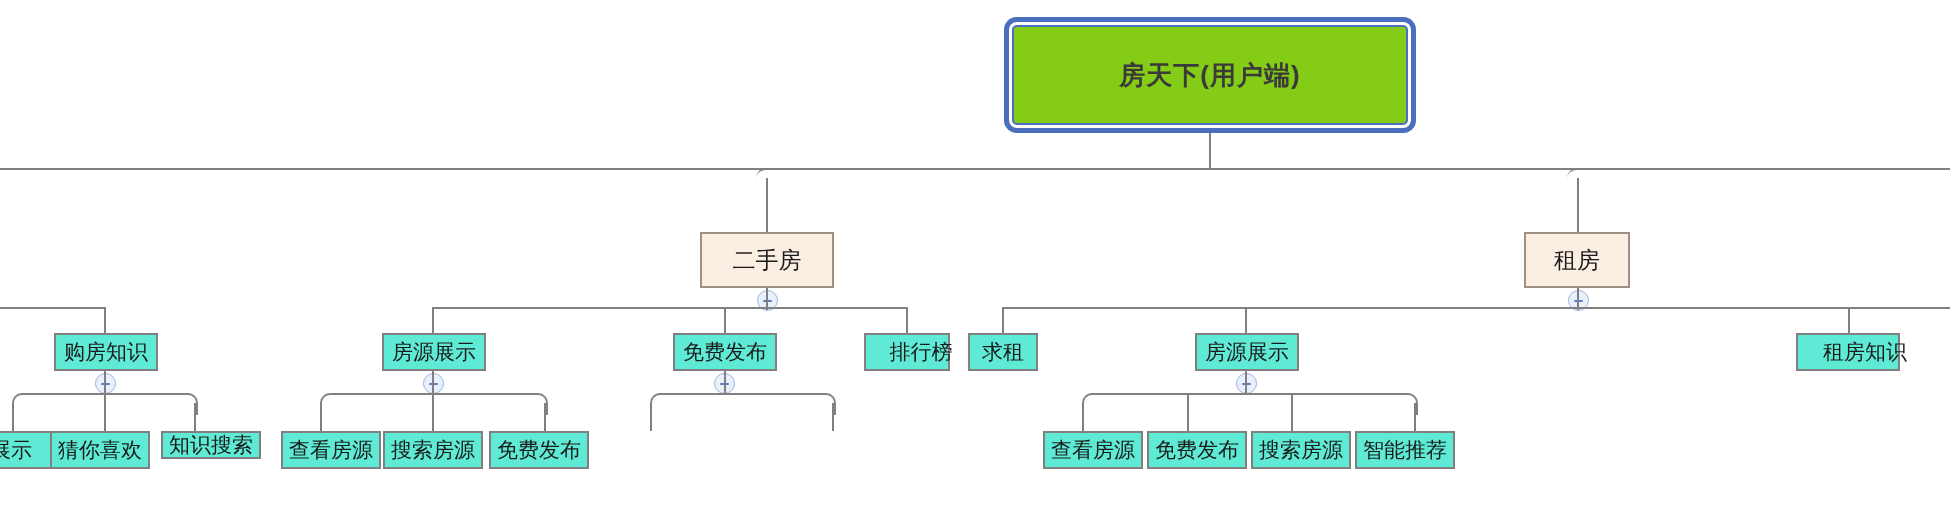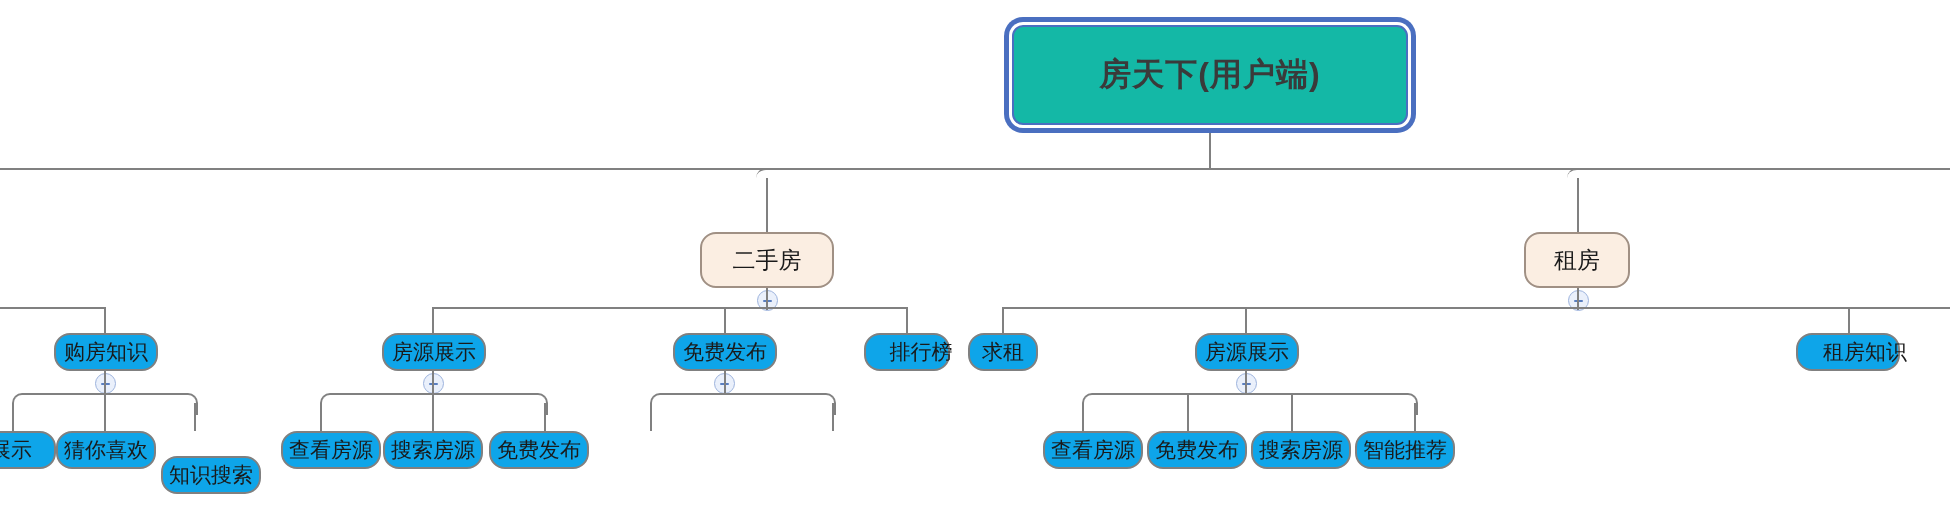--- a/index.html
+++ b/index.html
@@ -12,37 +12,37 @@
   .hline{height:2px;}
   .vline{width:2px;}
 
   .corner{position:absolute;border-color:#808080;border-style:solid;border-width:0;}
   .corner.tl{border-top-width:2px;border-left-width:2px;border-top-left-radius:10px;}
   .corner.tr{border-top-width:2px;border-right-width:2px;border-top-right-radius:10px;}
 
   
   .node{position:absolute;box-sizing:border-box;display:flex;
         align-items:center;justify-content:center;
-        color:#1a1a1a;white-space:nowrap;border-radius:16px;}
+        color:#1a1a1a;white-space:nowrap;}
 
   .node-root{
-    background:#14b8a6;
+    background:#84cc16;
     border:2px solid #4a6fc0;
-    border-radius:11px;
+    border-radius:5px;
     box-shadow:0 0 0 3px #ffffff, 0 0 0 8px #4a6fc0;
-    font-size:32px;font-weight:bold;color:#3a3a3a;
+    font-size:26px;font-weight:bold;color:#3a3a3a;
     letter-spacing:1px;
   }
   .node-l2{
     background:#fbeee2;
     border:2px solid #a09084;
     font-size:23px;
   }
   .node-l3,.node-l4{
-    background:#0ea5e9;
+    background:#5eead4;
     border:2px solid #808080;
     font-size:21px;
   }
 
   
   .toggle{position:absolute;width:21px;height:21px;border-radius:50%;
           background:#eaf0fb;border:1.5px solid #9db3dd;
           box-sizing:border-box;display:flex;align-items:center;justify-content:center;}
   .toggle .minus{display:block;width:9px;height:2px;background:#5a7fc0;border-radius:1px;}
 </style>
@@ -162,24 +162,24 @@
   <div class="line hline" style="left:1100px;top:393px;width:298px;height:2px;"></div>
   <div class="corner tr" style="left:1396px;top:393px;width:20px;height:20px;"></div>
   <div class="line vline" style="left:1082px;top:403px;width:2px;height:28px;"></div>
   <div class="line vline" style="left:1187px;top:393px;width:2px;height:38px;"></div>
   <div class="line vline" style="left:1291px;top:393px;width:2px;height:38px;"></div>
   <div class="line vline" style="left:1414px;top:403px;width:2px;height:28px;"></div>
 
   <div class="node node-l4" style="left:-34px;top:431px;width:90px;height:38px;">
     <span>展示</span>
   </div>
-  <div class="node node-l4" style="left:56px;top:431px;width:100px;height:38px;">
+  <div class="node node-l4" style="left:50px;top:431px;width:100px;height:38px;">
     <span>猜你喜欢</span>
   </div>
-  <div class="node node-l4" style="left:161px;top:456px;width:100px;height:38px;text-align:center;">
+  <div class="node node-l4" style="left:161px;top:431px;width:100px;height:28px;text-align:center;">
     <span>知识搜索</span>
   </div>
 
   <div class="node node-l4" style="left:281px;top:431px;width:100px;height:38px;">
     <span>查看房源</span>
   </div>
   <div class="node node-l4" style="left:383px;top:431px;width:100px;height:38px;">
     <span>搜索房源</span>
   </div>
   <div class="node node-l4" style="left:489px;top:431px;width:100px;height:38px;">

